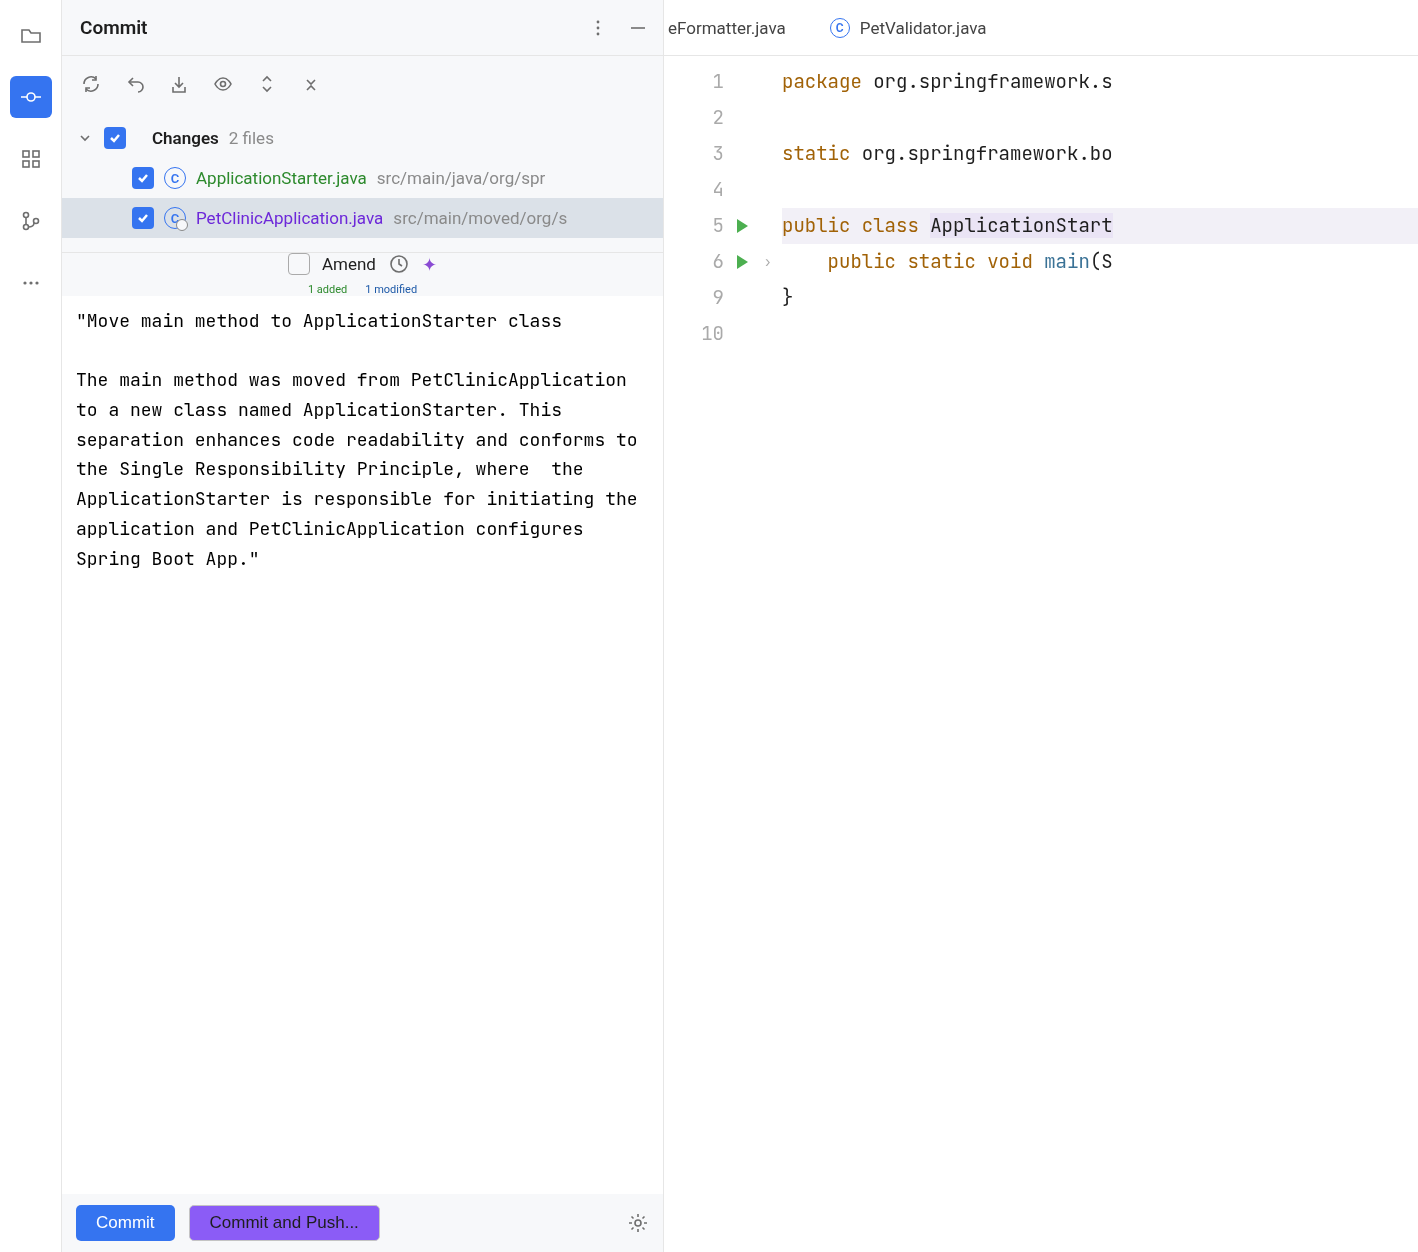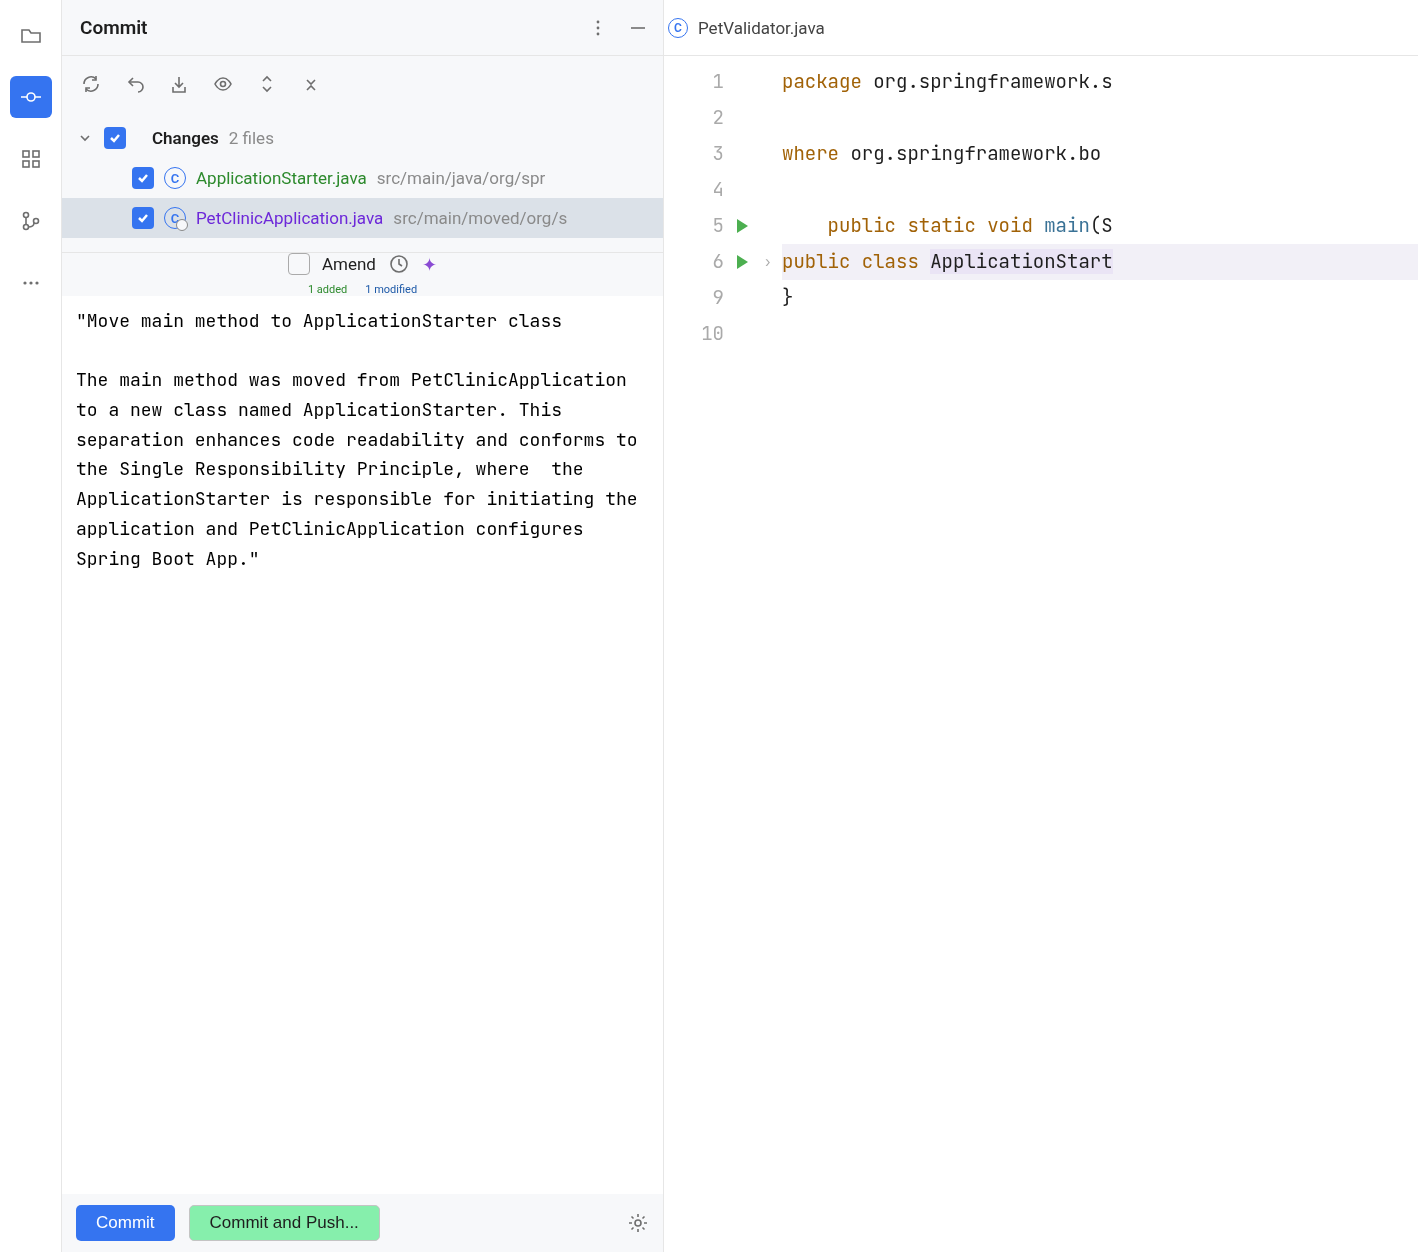--- a/index.html
+++ b/index.html
@@ -129,21 +129,21 @@
   padding:0 14px;
 }
 .footer-left { display:flex; gap:14px; }
 .btn {
   height:36px; padding:0 20px;
   border-radius:5px; font-size:17px;
   display:flex; align-items:center;
   cursor:pointer;
 }
 .btn-primary { background:#3574f0; color:#fff; border:none; }
-.btn-secondary { background:#86efac; border:1.5px solid #c4c4c4; color:#1e1e1e; }
+.btn-secondary { background:#8b5cf6; border:1.5px solid #c4c4c4; color:#1e1e1e; }
 
 .editor-area {
   flex:1;
   display:flex; flex-direction:column;
   background:#fff;
 }
 .tabs {
   height:56px;
   display:flex; align-items:center;
   border-bottom:1px solid #e6e6e6;
@@ -360,40 +360,43 @@
       <svg width="22" height="22">
           <circle cx="11" cy="11" r="3"></circle>
           <path d="M11 2v3M11 17v3M2 11h3M17 11h3M4.5 4.5l2 2M15.5 15.5l2 2M17.5 4.5l-2 2M6.5 15.5l-2 2"></path>
         </svg>
     </div>
   </div>
 </div>
 
 <div class="editor-area">
   <div class="tabs">
+    <div class="tab">
+      <span>eFormatter.java</span>
+    </div>
     <div class="tab">
       <span class="file-icon-c" style="width:20px;height:20px;font-size:12px">C</span>
       <span>PetValidator.java</span>
     </div>
   </div>
   <div class="editor-body">
     <div class="gutter" id="gutter">
         <div class="gutter-line">1</div>
         <div class="gutter-line">2</div>
         <div class="gutter-line">3</div>
         <div class="gutter-line">4</div>
         <div class="gutter-line">5<span class="run-tri"></span></div>
         <div class="gutter-line">6<span class="run-tri"></span><span class="fold-caret">›</span></div>
         <div class="gutter-line">9</div>
         <div class="gutter-line">10</div>
       </div>
     <div class="code" id="code">
         <div class="code-line"><span class="kw">package</span> org.springframework.s</div>
         <div class="code-line"></div>
-        <div class="code-line"><span class="kw">where</span> org.springframework.bo</div>
+        <div class="code-line"><span class="kw">static</span> org.springframework.bo</div>
         <div class="code-line"></div>
+        <div class="code-line hl"><span class="kw">public class</span> <span class="cls">ApplicationStart</span></div>
         <div class="code-line">    <span class="kw">public static void</span> <span class="method">main</span>(S</div>
-        <div class="code-line hl"><span class="kw">public class</span> <span class="cls">ApplicationStart</span></div>
         <div class="code-line">}</div>
         <div class="code-line"></div>
       </div>
   </div>
 </div>
 
 </body></html>

